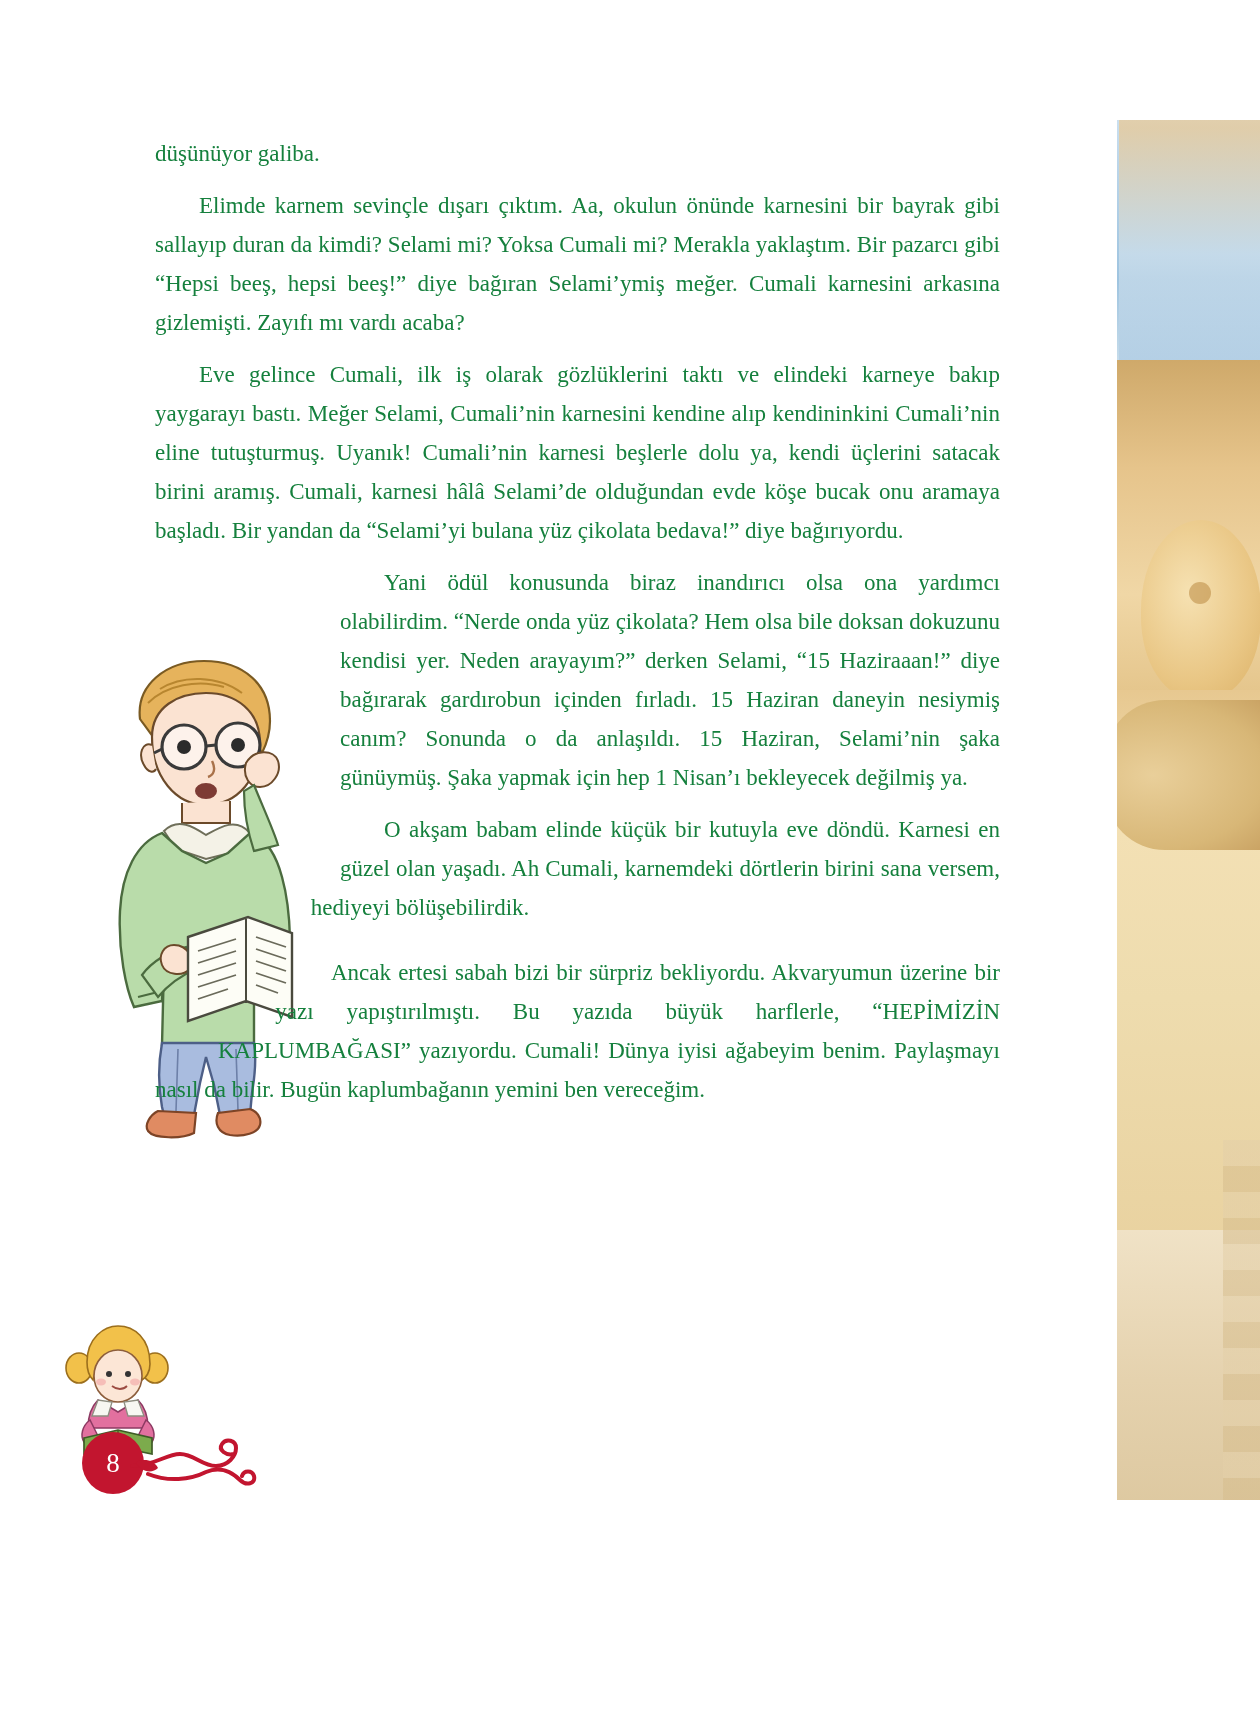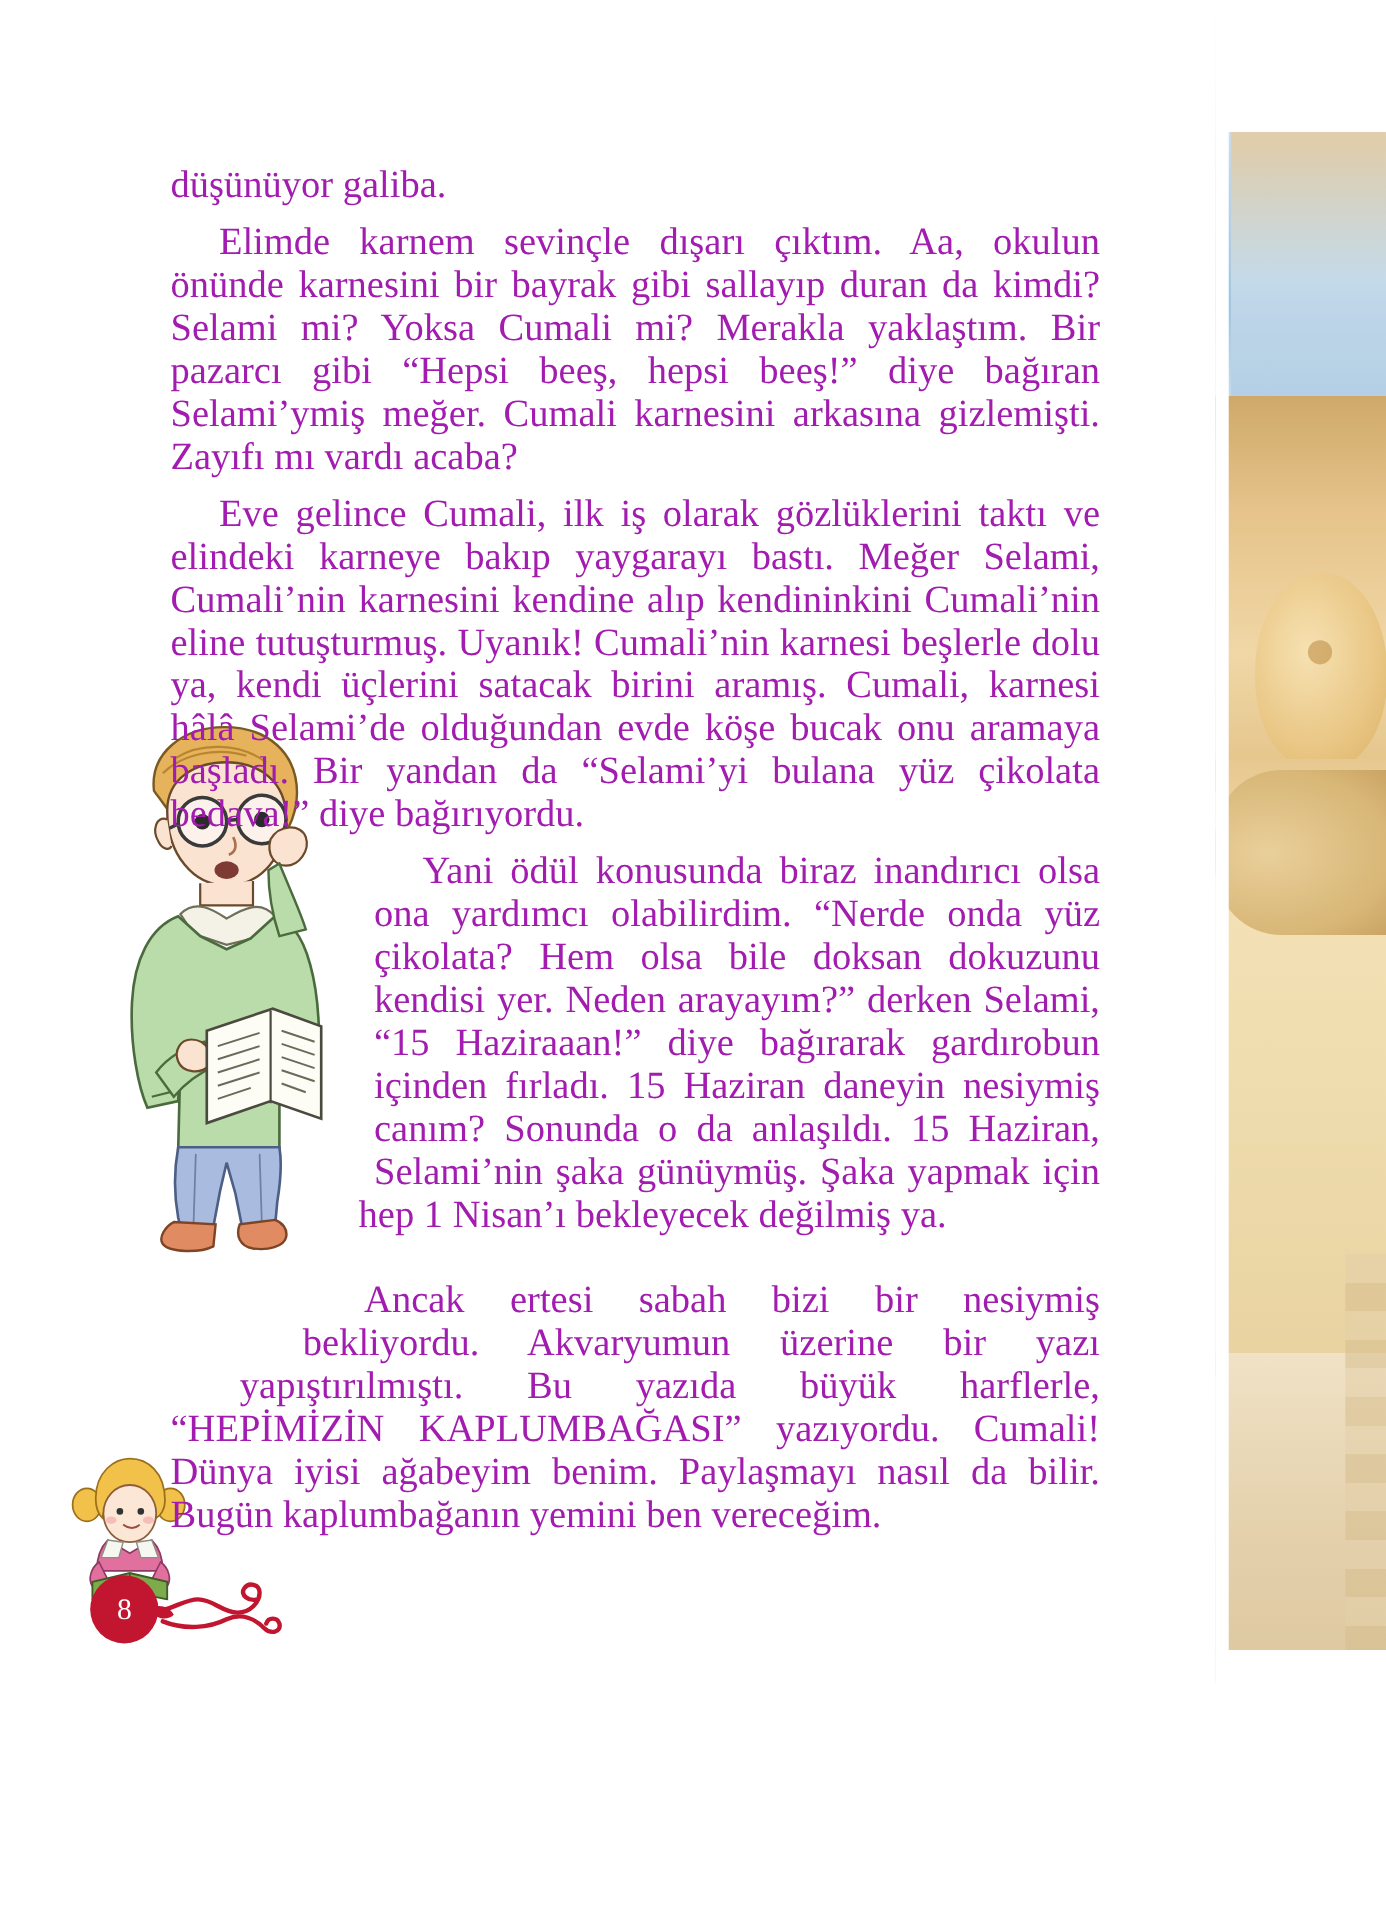--- a/index.html
+++ b/index.html
@@ -74,25 +74,25 @@
     position:absolute; left:0; top:0; width:100%; height:120px; background:#fff;
   }
   .edge-white-left {
     position:absolute; left:0; top:0; width:12px; height:1732px; background:#fff;
   }
 
   
   .text-col {
     position: absolute;
     left: 155px;
-    top: 148px;
+    top: 134px;
     width: 845px;
-    font-size: 35px;
+    font-size: 23px;
     line-height: 39px;
-    color: #a21caf;
+    color: #15803d;
     text-align: justify;
     text-justify: inter-word;
   }
   .para {
     margin: 0 0 0 0;
     text-indent: 44px;
   }
   .para.noindent { text-indent: 0; }
   .gap { height: 13px; }
 
@@ -280,27 +280,28 @@
 
     <div class="para">Eve gelince Cumali, ilk iş olarak gözlüklerini taktı ve elindeki karneye bakıp yaygarayı bastı. Meğer Selami, Cumali’nin karnesini kendine alıp kendininkini Cumali’nin eline tutuşturmuş. Uyanık! Cumali’nin karnesi beşlerle dolu ya, kendi üçlerini satacak birini aramış. Cumali, karnesi hâlâ Selami’de olduğundan evde köşe bucak onu aramaya başladı. Bir yandan da “Selami’yi bulana yüz çikolata bedava!” diye bağırıyordu.</div>
     <div class="gap"></div>
 
     <div id="wrap-zone">
       <div class="floaty" id="float-boy"></div>
 
       <div class="para">Yani ödül konusunda biraz inandırıcı olsa ona yardımcı olabilirdim. “Nerde onda yüz çikolata? Hem olsa bile doksan dokuzunu kendisi yer. Neden arayayım?” derken Selami, “15 Haziraaan!” diye bağırarak gardırobun içinden fırladı. 15 Haziran daneyin nesiymiş canım? Sonunda o da anlaşıldı. 15 Haziran, Selami’nin şaka günüymüş. Şaka yapmak için hep 1 Nisan’ı bekleyecek değilmiş ya.</div>
       <div class="gap"></div>
 
+      <div class="para">O akşam babam elinde küçük bir kutuyla eve döndü. Karnesi en güzel olan yaşadı. Ah Cumali, karnemdeki dörtlerin birini sana versem, hediyeyi bölüşebilirdik.</div>
       <div class="gap"></div>
 
     </div>
 
     <div class="gap"></div>
 
-    <div class="para">Ancak ertesi sabah bizi bir nesiymiş bekliyordu. Akvaryumun üzerine bir yazı yapıştırılmıştı. Bu yazıda büyük harflerle, “HEPİMİZİN KAPLUMBAĞASI” yazıyordu. Cumali! Dünya iyisi ağabeyim benim. Paylaşmayı nasıl da bilir. Bugün kaplumbağanın yemini ben vereceğim.</div>
+    <div class="para">Ancak ertesi sabah bizi bir sürpriz bekliyordu. Akvaryumun üzerine bir yazı yapıştırılmıştı. Bu yazıda büyük harflerle, “HEPİMİZİN KAPLUMBAĞASI” yazıyordu. Cumali! Dünya iyisi ağabeyim benim. Paylaşmayı nasıl da bilir. Bugün kaplumbağanın yemini ben vereceğim.</div>
   </div>
 </div>
 
 <style>
   
   #float-boy {
     float: left;
     width: 185px;
     height: 495px;
     shape-outside: polygon(

